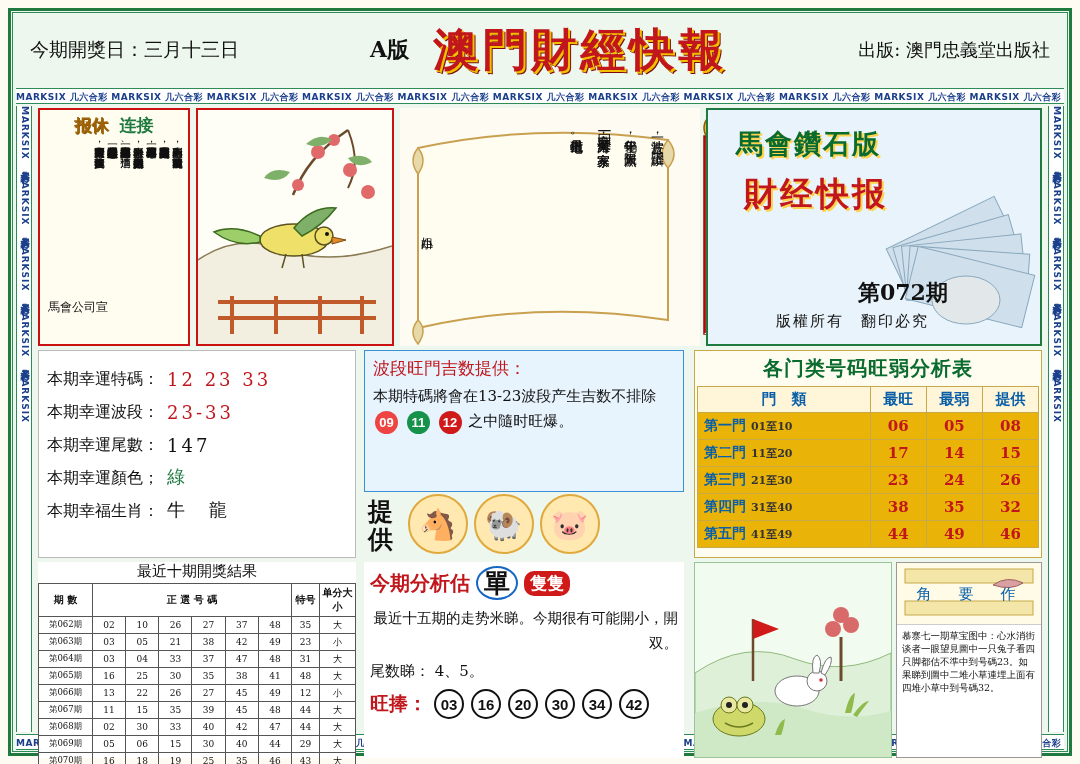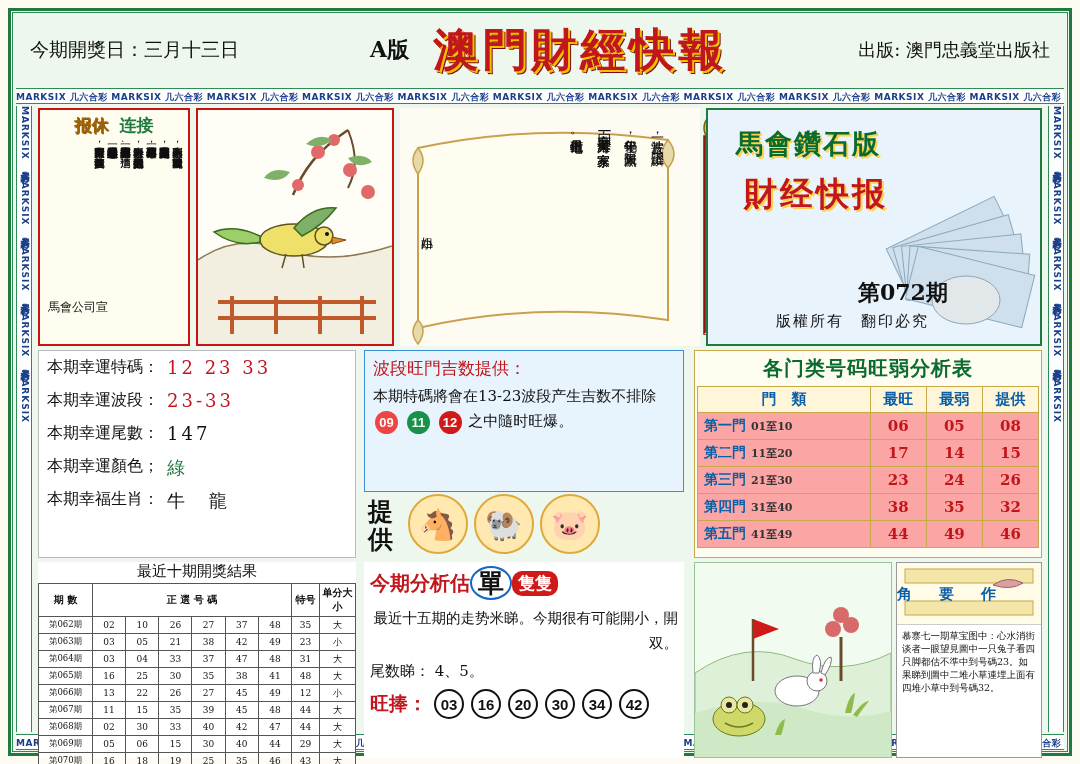--- a/index.html
+++ b/index.html
@@ -147,21 +147,21 @@
     font-family:"DejaVu Serif","Liberation Serif",serif;
     font-size:15px; color:#111; letter-spacing:2px;
   }
   
   .row2 { position:absolute; left:0; top:244px; width:1012px; height:210px; }
   .p-lucky {
     left:4px; top:0; width:318px; height:208px;
     border:1px solid #bbb; background:#fff; padding:6px 8px;
   }
   .lucky-line {
-    display:flex; align-items:flex-start; height:33px;
+    display:flex; align-items:flex-end; height:33px;
     font-family:"DejaVu Serif","Liberation Serif",serif;
     font-size:16px; color:#111;
   }
   .lucky-line .lbl { white-space:nowrap; }
   .lucky-line .val {
     margin-left:8px; color:#c0161c; font-weight:normal; font-size:18px;
     letter-spacing:3px;
   }
   .lucky-line .val.green { color:#1f7a3f; }
   .lucky-line .val.dark { color:#111; }
@@ -215,21 +215,21 @@
   }
   table.anal {
     width:100%; border-collapse:collapse;
     font-family:"DejaVu Serif","Liberation Serif",serif;
   }
   table.anal th {
     border:1px solid #c8a94a; background:#fff6d9;
     font-size:15px; color:#0a5fa8; padding:3px 0; font-weight:bold;
   }
   table.anal td {
-    border:1px solid #c8a94a; background:#fca5a5;
+    border:1px solid #c8a94a; background:#eab308;
     font-size:15px; padding:4px 0; text-align:center; color:#c0161c;
     font-weight:bold;
   }
   table.anal td.men {
     color:#0a5fa8; text-align:left; padding-left:6px; font-size:14px;
   }
   table.anal td.men small { font-size:11px; color:#333; }
   
   .row3 { position:absolute; left:0; top:456px; width:1012px; height:200px; }
   .p-recent {
@@ -250,21 +250,21 @@
     font-size:10px; font-weight:bold; color:#111;
   }
   table.recent td {
     border:1px solid #555; padding:1.5px 2px; text-align:center; color:#111;
   }
   table.recent td.issue { font-size:8.5px; }
   .p-analysis {
     left:330px; top:0; width:320px; height:196px;
     background:#fff; padding:4px 6px;
   }
-  .an-head { display:flex; align-items:center; }
+  .an-head { display:flex; align-items:center; gap:6px; }
   .an-head .t {
     font-family:"DejaVu Serif","Liberation Serif",serif;
     font-size:20px; color:#c0161c; font-weight:bold;
   }
   .an-head .dan {
     font-family:"DejaVu Serif","Liberation Serif",serif;
     font-size:26px; font-weight:bold; color:#111;
     border:2px solid #1667c4; border-radius:50%;
     width:42px; height:34px; line-height:30px; text-align:center;
   }
@@ -302,23 +302,23 @@
   }
   .note-strip {
     height:62px; background:#fffbe6; border-bottom:1px solid #ccc;
     position:relative; overflow:hidden;
   }
   .note-text {
     font-family:"DejaVu Serif","Liberation Serif",serif;
     font-size:9.5px; line-height:13px; color:#111; padding:4px 5px;
   }
   .note-title {
-    position:absolute; left:0; right:0; top:22px; 
-    font-family:"DejaVu Serif","Liberation Serif",serif;
-    font-size:15px; color:#0a5fa8; letter-spacing:6px; font-weight:bold;
+    position:absolute; left:0; right:0; top:22px; text-align:center;
+    font-family:"DejaVu Serif","Liberation Serif",serif;
+    font-size:15px; color:#0a5fa8; letter-spacing:6px; font-weight:normal;
   }
 </style>
 </head>
 <body>
 
 <div class="page">
   <div class="frame"></div>
   <div class="frame2"></div>
 
   <div class="masthead">

